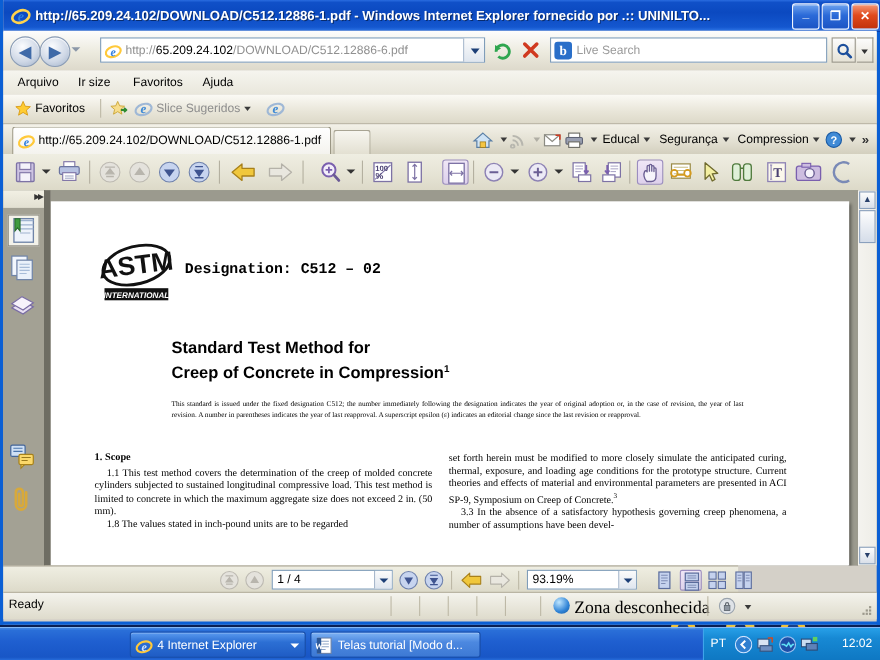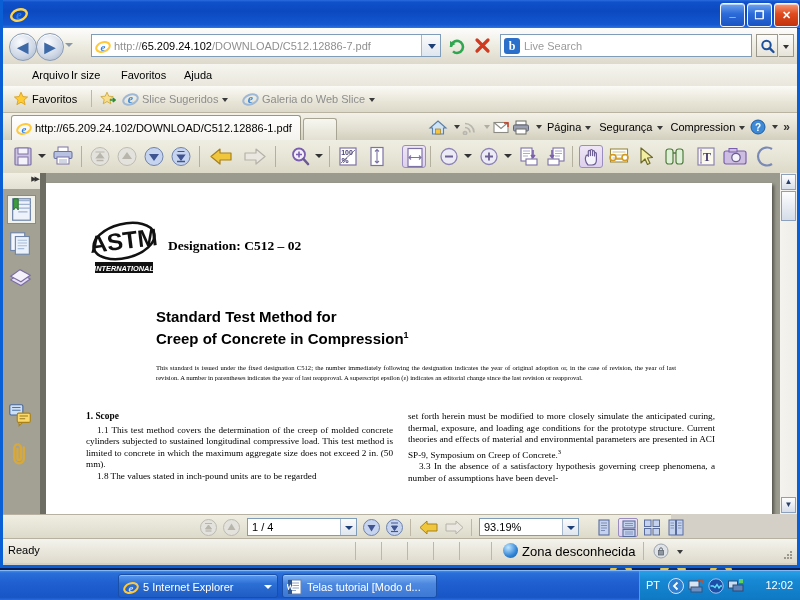--- a/index.html
+++ b/index.html
@@ -140,21 +140,21 @@
     background:linear-gradient(90deg,#f4f3ef,#eeedE7);border-left:1px solid #9b9a8e;}
   .vsbtn{position:absolute;left:1px;width:15px;height:16px;
     background:linear-gradient(#fdfdfd,#d9dfe9);border:1px solid #8aa0bd;box-sizing:border-box;
     color:#29406b;font-size:8px;text-align:center;line-height:14px;}
   .vsthumb{position:absolute;left:1px;top:18px;width:15px;height:30px;
     background:linear-gradient(#fdfdfd,#d5dde9);border:1px solid #8aa0bd;box-sizing:border-box;}
 
   
   .astm{position:absolute;left:43px;top:32px;width:70px;height:62px;}
   .desig{position:absolute;left:122px;top:55px;font-size:13.5px;font-weight:bold;color:#000;
-    font-family:Liberation Serif, serif;}
+    font-family:Liberation Mono, monospace;}
   .docttl{position:absolute;left:110px;top:124px;width:430px;font-size:15px;font-weight:bold;
     line-height:19px;color:#000;font-family:"Liberation Sans",sans-serif;}
   .docttl sup{font-size:9px;}
   .preamble{position:absolute;left:110px;top:180px;width:520px;font-size:6.6px;line-height:9.6px;
     color:#000;text-align:justify;font-family:"Liberation Serif",serif;}
   .col{position:absolute;top:228px;width:307px;font-size:9.2px;line-height:11.6px;color:#000;
     text-align:justify;font-family:"Liberation Serif",serif;}
   .col.l{left:40px;}
   .col.r{left:362px;}
   .col h4{margin:0 0 2px 0;font-size:9.4px;font-weight:bold;}
@@ -174,21 +174,21 @@
   .vmode{position:absolute;top:3px;width:20px;height:19px;border-radius:2px;}
   .vmode.on{background:linear-gradient(#efe6f6,#ded2ec);border:1px solid #9b8dc0;box-sizing:border-box;}
 
   
   .iestat{position:absolute;left:0;top:538px;width:794px;height:24px;
     background:linear-gradient(#f4f3ed,#e9e7dc 50%,#dedbcc);border-top:1px solid #b6b1a0;}
   .iestat .ready{position:absolute;left:5px;top:5px;font-size:11px;color:#000;}
   .zonewrap{position:absolute;left:500px;top:3px;height:18px;}
   .zoneico{position:absolute;left:0;top:1px;width:15px;height:15px;border-radius:50%;
     background:radial-gradient(circle at 35% 30%,#bfe6ff,#2f83d6 60%,#18589c);}
-  .zonetxt{position:absolute;left:19px;top:2px;font-size:13px;color:#000;white-space:nowrap;}
+  .zonetxt{position:absolute;left:19px;top:2px;font-size:16px;color:#000;white-space:nowrap;font-family:Liberation Serif, serif;}
   .statsep{position:absolute;top:3px;width:1px;height:18px;background:#bdb8a6;}
   .grip{position:absolute;right:3px;bottom:2px;width:10px;height:10px;}
   .grip i{position:absolute;width:2px;height:2px;background:#9c998c;}
 
   
   .taskbar{position:absolute;left:0;top:570px;width:800px;height:30px;
     background:linear-gradient(#3f8aee 0%,#2a6fd8 7%,#1f5fd0 40%,#1856c6 88%,#2c73e0 100%);
     border-top:1px solid #83b8f7;}
   .start{position:absolute;left:0;top:0;width:100px;height:30px;
     background:linear-gradient(#7ec44e 0%,#52a32b 22%,#3f8f20 60%,#2d7816 100%);
@@ -228,20 +228,21 @@
     </div>
   </div>
 
   <div class="iewin">
 
     <div class="titlebar">
       <svg class="ie-ico" viewBox="0 0 18 18">
         <ellipse cx="9" cy="10" rx="8" ry="5.4" fill="none" stroke="#ffd34d" stroke-width="2.4" transform="rotate(-20 9 10)"></ellipse>
         <text x="9" y="14" font-size="13" font-weight="bold" font-style="italic" fill="#2f7fe0" text-anchor="middle" font-family="Liberation Serif, serif">e</text>
       </svg>
+      <div class="titletext">http://65.209.24.102/DOWNLOAD/C512.12886-1.pdf - Windows Internet Explorer fornecido por .:: UNINILTO...</div>
       <div class="winbtns">
         <div class="wb min">
             <div class="g">_</div>
           </div>
         <div class="wb">
             <div class="g">❐</div>
           </div>
         <div class="wb close">
             <div class="g">✕</div>
           </div>
@@ -255,21 +256,21 @@
       <div class="navbtn fwd">
           <div class="arw">▶</div>
         </div>
       <div class="navdrop"></div>
 
       <div class="addrbox">
         <svg class="favico" viewBox="0 0 16 16">
           <ellipse cx="8" cy="9" rx="7" ry="4.6" fill="none" stroke="#ffc93a" stroke-width="2" transform="rotate(-20 8 9)"></ellipse>
           <text x="8" y="12.5" font-size="11" font-weight="bold" font-style="italic" fill="#2f7fe0" text-anchor="middle" font-family="Liberation Serif, serif">e</text>
         </svg>
-        <div class="addrtxt"><span>http://</span><b>65.209.24.102</b><span>/DOWNLOAD/C512.12886-7.pdf</span></div>
+        <div class="addrtxt"><span>http://</span><b>65.209.24.102</b><span>/DOWNLOAD/C512.12886-6.pdf</span></div>
         <div class="addrdrop"></div>
       </div>
 
       <svg class="refreshb" viewBox="0 0 21 21">
         <path d="M5 12a6 6 0 1 1 2 4.4" fill="none" stroke="#2fa64f" stroke-width="2.6"></path>
         <path d="M4 6 L9.5 9 L4 12 Z" fill="#2fa64f"></path>
       </svg>
       <svg class="stopb" viewBox="0 0 21 21">
         <path d="M5 5 L16 16 M16 5 L5 16" stroke="#d03a20" stroke-width="3.2" stroke-linecap="round"></path>
       </svg>
@@ -281,21 +282,21 @@
       <div class="srchgo">
         <svg viewBox="0 0 22 23" width="22" height="23">
           <circle cx="9.5" cy="10" r="4.2" fill="none" stroke="#1c4f9c" stroke-width="2"></circle>
           <path d="M12.6 13.2 L16.5 17" stroke="#1c4f9c" stroke-width="2.4" stroke-linecap="round"></path>
         </svg>
       </div>
       <div class="srchdrop"></div>
     </div>
 
     <div class="menubar">
-      <div class="mi" style="left:24px">Arquivo</div>
+      <div class="mi" style="left:8px">Arquivo</div>
       <div class="mi" style="left:63px">Ir size</div>
       <div class="mi" style="left:113px">Favoritos</div>
       <div class="mi" style="left:176px">Ajuda</div>
     </div>
 
     <div class="favbar">
       <svg style="position:absolute;left:10px;top:5px;width:16px;height:16px" viewBox="0 0 16 16">
         <path d="M8 1.2 L9.9 5.6 L14.6 6 L11 9.1 L12.1 13.7 L8 11.2 L3.9 13.7 L5 9.1 L1.4 6 L6.1 5.6 Z" fill="#ffcc33" stroke="#d79a12" stroke-width=".8"></path>
       </svg>
       <div class="favitem" style="left:29px">Favoritos</div>
@@ -306,21 +307,20 @@
       </svg>
       <svg style="position:absolute;left:119px;top:4px;width:17px;height:17px" viewBox="0 0 17 17">
         <ellipse cx="8.5" cy="9.5" rx="7.5" ry="4.8" fill="none" stroke="#9fb8d6" stroke-width="2" transform="rotate(-20 8.5 9.5)"></ellipse>
         <text x="8.5" y="13" font-size="12" font-weight="bold" font-style="italic" fill="#3f8ad6" text-anchor="middle" font-family="Liberation Serif, serif">e</text>
       </svg>
       <div class="favitem grey" style="left:139px"><span>Slice Sugeridos</span><span class="caret"></span></div>
       <svg style="position:absolute;left:239px;top:4px;width:17px;height:17px" viewBox="0 0 17 17">
         <ellipse cx="8.5" cy="9.5" rx="7.5" ry="4.8" fill="none" stroke="#9fb8d6" stroke-width="2" transform="rotate(-20 8.5 9.5)"></ellipse>
         <text x="8.5" y="13" font-size="12" font-weight="bold" font-style="italic" fill="#3f8ad6" text-anchor="middle" font-family="Liberation Serif, serif">e</text>
       </svg>
-      <div class="favitem grey" style="left:259px"><span>Galeria do Web Slice</span><span class="caret"></span></div>
     </div>
 
     <div class="tabrow">
       <div class="tab">
         <svg class="ti" viewBox="0 0 16 16">
           <ellipse cx="8" cy="9" rx="7" ry="4.6" fill="none" stroke="#ffc93a" stroke-width="2" transform="rotate(-20 8 9)"></ellipse>
           <text x="8" y="12.5" font-size="11" font-weight="bold" font-style="italic" fill="#2f7fe0" text-anchor="middle" font-family="Liberation Serif, serif">e</text>
         </svg>
         <div class="tl">http://65.209.24.102/DOWNLOAD/C512.12886-1.pdf</div>
       </div>
@@ -340,21 +340,21 @@
           <rect x="2" y="3.5" width="14" height="10" fill="#fff" stroke="#8b8b83" stroke-width="1.1"></rect>
           <path d="M2 3.5 L9 9.5 L16 3.5" fill="none" stroke="#8b8b83" stroke-width="1.1"></path>
           <path d="M12 4 h4 v4" fill="none" stroke="#d03a20" stroke-width="1.4"></path>
         </svg>
         <svg width="18" height="17" viewBox="0 0 18 17">
           <rect x="4" y="2" width="10" height="4" fill="#fff" stroke="#6b6b63" stroke-width="1"></rect>
           <rect x="1.5" y="6" width="15" height="6" rx="1.2" fill="#9aa0b2" stroke="#5d6274" stroke-width="1"></rect>
           <rect x="4" y="10" width="10" height="5" fill="#fff" stroke="#6b6b63" stroke-width="1"></rect>
         </svg>
         <span class="caret"></span>
-        <span class="cmdtxt"><span>Página</span><span class="caret"></span></span>
+        <span class="cmdtxt"><span>Eduсal</span><span class="caret"></span></span>
         <span class="cmdtxt"><span>Segurança</span><span class="caret"></span></span>
         <span class="cmdtxt"><span>Compression</span><span class="caret"></span></span>
         <svg width="16" height="16" viewBox="0 0 16 16">
           <circle cx="8" cy="8" r="7" fill="#3f8ad6" stroke="#1c5ca5" stroke-width="1"></circle>
           <text x="8" y="12" font-size="10" font-weight="bold" fill="#fff" text-anchor="middle" font-family="Liberation Sans, sans-serif">?</text>
         </svg>
         <span class="caret"></span>
         <span class="chev">»</span>
       </div>
     </div>
@@ -665,21 +665,21 @@
 
   </div>
 
   <div class="taskbar">
 
     <div class="tkbtn" style="left:118px;width:160px">
       <svg class="ti" viewBox="0 0 16 16">
         <ellipse cx="8" cy="9" rx="7" ry="4.6" fill="none" stroke="#ffc93a" stroke-width="2" transform="rotate(-20 8 9)"></ellipse>
         <text x="8" y="12.5" font-size="11" font-weight="bold" font-style="italic" fill="#cfe4ff" text-anchor="middle" font-family="Liberation Serif, serif">e</text>
       </svg>
-      <div class="tl">5 Internet Explorer</div>
+      <div class="tl">4 Internet Explorer</div>
       <div class="td"></div>
     </div>
 
     <div class="tkbtn" style="left:282px;width:155px;background:linear-gradient(#7fb3f4,#4c88e0 40%,#3d79d4)">
       <svg class="ti" viewBox="0 0 16 16">
         <rect x="2" y="1" width="12" height="14" fill="#fff" stroke="#6b82a8" stroke-width="1"></rect>
         <path d="M4 4 h8 M4 6.5 h8 M4 9 h8 M4 11.5 h5" stroke="#8ea6c8" stroke-width="1"></path>
         <rect x="1" y="1" width="4" height="14" fill="#2b5797"></rect>
         <text x="3" y="11" font-size="8" font-weight="bold" fill="#fff" text-anchor="middle" font-family="Liberation Serif, serif">W</text>
       </svg>

